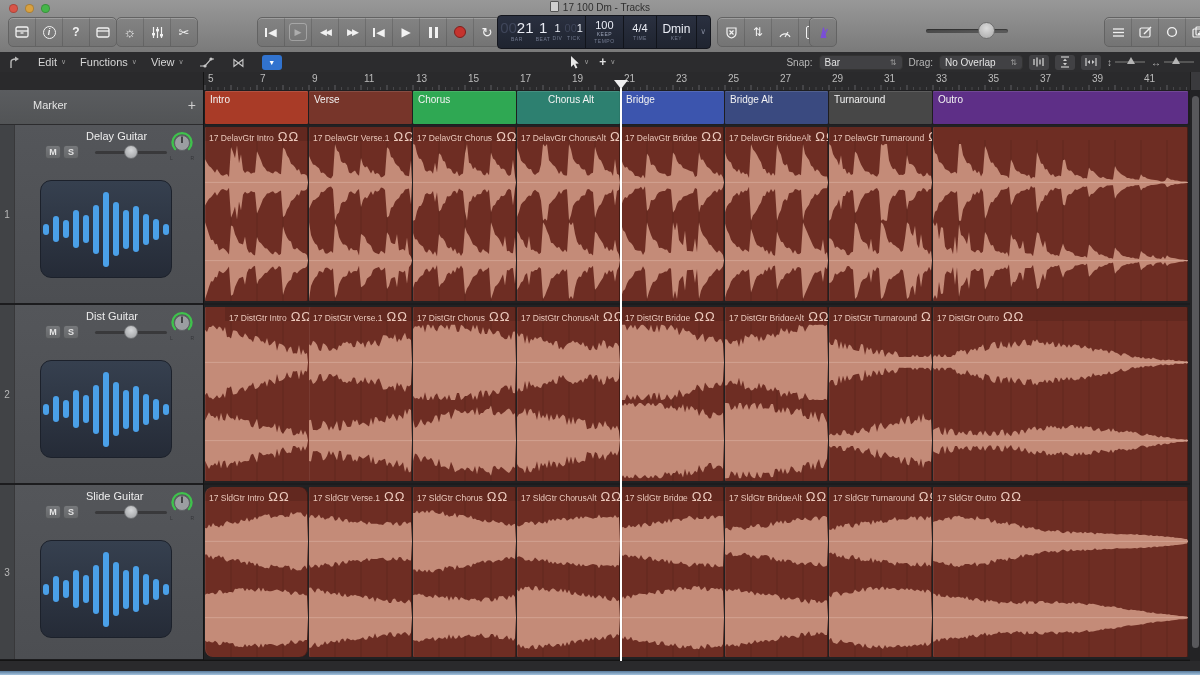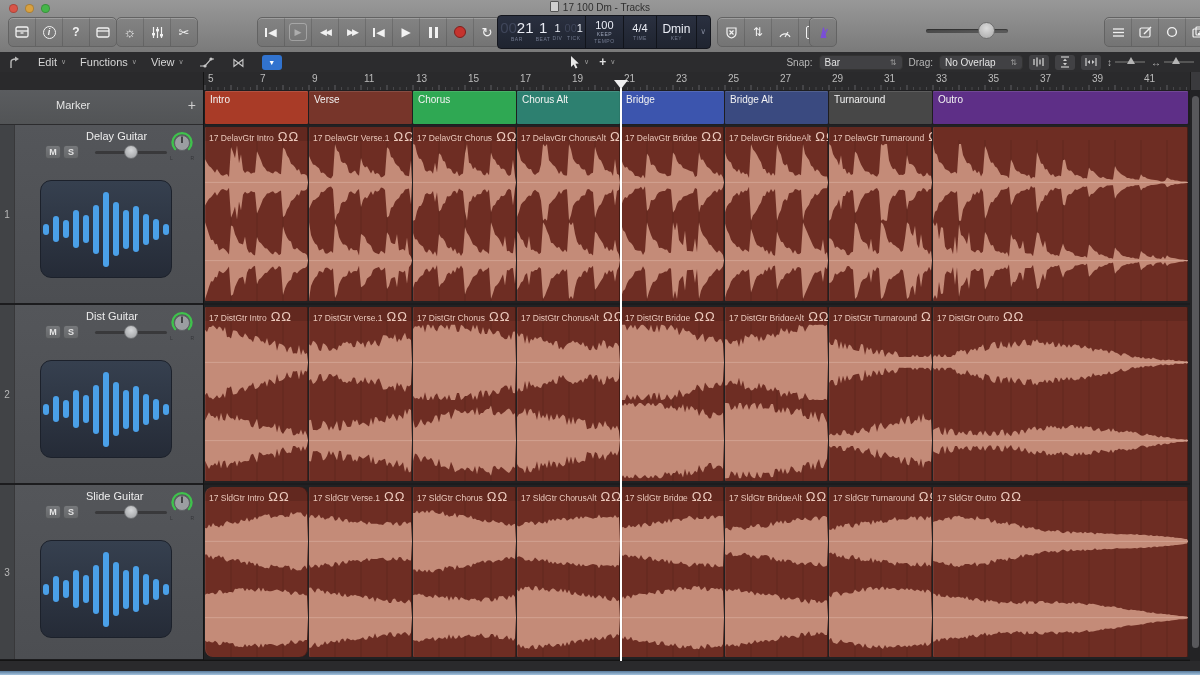--- a/index.html
+++ b/index.html
@@ -52,21 +52,21 @@
   .zslider{display:flex;align-items:center;gap:3px;color:#bdbdbd;font-size:10px;}
   .ztrack{position:relative;width:30px;height:2px;background:#555;}
   .zth{position:absolute;top:-4px;width:0;height:0;border-left:4px solid transparent;border-right:4px solid transparent;border-bottom:7px solid #b5b5b5;}
   
   .ruler{position:absolute;top:72px;left:0;right:10px;height:18px;background:#2a2a2c;border-bottom:1px solid #121212;overflow:hidden;}
   .ruler-num{position:absolute;top:1px;font-size:10px;color:#bcbcbc;}
   .ruler-corner{position:absolute;top:72px;right:0;width:10px;height:18px;background:#3a3a3d;border-left:1px solid #1c1c1c;box-sizing:border-box;}
   
   .markerrow{position:absolute;top:90px;left:0;right:0;height:35px;background:#1e1e20;}
   .marker-head{position:absolute;left:0;top:0;width:203px;height:35px;background:linear-gradient(#5a5c5f,#525456);border-bottom:1px solid #2c2c2e;box-sizing:border-box;color:#e4e4e4;font-size:11px;}
-  .marker-head .lbl{position:absolute;left:33px;top:9px;margin-left:23px;}
+  .marker-head .lbl{position:absolute;left:33px;top:9px;}
   .marker-add{position:absolute;right:7px;top:7px;font-size:14px;color:#d0d0d0;}
   .marker-lane{position:absolute;left:203px;right:10px;top:0;height:35px;}
   .marker{position:absolute;top:1px;height:33px;box-sizing:border-box;padding:3px 0 0 5px;font-size:10px;color:#f2f2f2;border-radius:1px;box-shadow:inset 0 1px 0 rgba(255,255,255,.12);white-space:nowrap;overflow:hidden;}
   
   .tracks{position:absolute;top:125px;left:0;right:0;height:536px;background:#232325;}
   .theader{position:absolute;left:0;width:203px;background:linear-gradient(#54565a,#4c4e52);border-bottom:2px solid #1c1c1e;box-sizing:border-box;}
   .tnum{position:absolute;left:0;top:0;bottom:0;width:14px;background:#414346;border-right:1px solid #38383a;color:#b8b8b8;font-size:10px;display:flex;align-items:center;justify-content:center;}
   .tname{position:absolute;left:46px;top:5px;font-size:11px;color:#ededed;margin-left:40px;}
   .ms{position:absolute;left:45px;top:20px;display:flex;gap:2px;}
   .msbtn{width:16px;height:14px;background:linear-gradient(#76787b,#656769);border-radius:3px;color:#e3e3e3;font-size:9px;font-weight:bold;display:flex;align-items:center;justify-content:center;border:1px solid #55575a;box-sizing:border-box;}
@@ -559,21 +559,21 @@
 
   <div class="markerrow">
     <div class="marker-head">
       <span class="lbl">Marker</span>
       <span class="marker-add">+</span>
     </div>
     <div class="marker-lane" id="markerLane">
         <div class="marker" style="left: 2px; width: 103px; background: rgb(169, 59, 39);">Intro</div>
         <div class="marker" style="left: 106px; width: 103px; background: rgb(119, 53, 42);">Verse</div>
         <div class="marker" style="left: 210px; width: 103px; background: rgb(47, 168, 83);">Chorus</div>
-        <div class="marker" style="left: 314px; width: 103px; background: rgb(45, 128, 112);">Chorus Alt</div>
+        <div class="marker" style="left: 314px; width: 103px; background: rgb(45, 128, 112); text-align: center;">Chorus Alt</div>
         <div class="marker" style="left: 418px; width: 103px; background: rgb(60, 85, 174);">Bridge</div>
         <div class="marker" style="left: 522px; width: 103px; background: rgb(58, 74, 128);">Bridge Alt</div>
         <div class="marker" style="left: 626px; width: 103px; background: rgb(71, 71, 71);">Turnaround</div>
         <div class="marker" style="left: 730px; width: 255px; background: rgb(94, 47, 135);">Outro</div>
       </div>
   </div>
 
   <div class="tracks" id="tracks">
       <div class="theader" style="top: 0px; height: 180px;">
         <div class="tnum">1</div>
@@ -750,21 +750,21 @@
           <span class="wbar" style="height:75px"></span>
           <span class="wbar" style="height:54px"></span>
           <span class="wbar" style="height:39px"></span>
           <span class="wbar" style="height:46px"></span>
           <span class="wbar" style="height:31px"></span>
           <span class="wbar" style="height:21px"></span>
           <span class="wbar" style="height:11px"></span>
         </div>
       </div>
       <div class="lane" style="top: 180px; height: 180px;">
-        <div class="region" style="left: 2px; width: 103px; background: rgb(110, 45, 35);">
+        <div class="region" style="left: 2px; width: 88px; background: rgb(110, 45, 35); padding-left: 20px;">
           <div class="rhead">17 DistGtr Intro<span class="rbadge">ΩΩ</span></div>
           <div class="rwave">
             <svg width="103" height="163" style="display:block">
               <line x1="26" y1="0" x2="26" y2="163" stroke="rgba(0,0,0,0.12)"></line>
               <line x1="52" y1="0" x2="52" y2="163" stroke="rgba(0,0,0,0.12)"></line>
               <line x1="78" y1="0" x2="78" y2="163" stroke="rgba(0,0,0,0.12)"></line>
               <path d="M0,42.4 L0,9.7 L2,12.1 L4,7.1 L6,7.0 L8,5.2 L10,7.3 L12,9.5 L14,6.4 L16,7.7 L18,11.5 L20,6.9 L22,17.2 L24,16.8 L26,18.4 L28,10.4 L30,10.4 L32,11.2 L34,14.7 L36,16.8 L38,17.5 L40,13.2 L42,15.7 L44,19.1 L46,19.4 L48,22.2 L50,15.9 L52,16.2 L54,17.9 L56,21.6 L58,21.3 L60,23.7 L62,18.0 L64,25.4 L66,24.5 L68,22.2 L70,20.5 L72,30.8 L74,23.4 L76,24.0 L78,24.9 L80,27.1 L82,32.5 L84,27.9 L86,26.6 L88,33.5 L90,33.3 L92,33.6 L94,25.1 L96,35.2 L98,29.2 L100,34.0 L102,33.0 L103,42.4 L102,51.8 L100,50.8 L98,55.5 L96,49.5 L94,59.6 L92,51.1 L90,51.4 L88,51.3 L86,58.1 L84,56.9 L82,52.2 L80,57.7 L78,59.8 L76,60.7 L74,61.3 L72,54.0 L70,64.3 L68,62.6 L66,60.3 L64,59.3 L62,66.8 L60,61.1 L58,63.5 L56,63.2 L54,66.8 L52,68.6 L50,68.9 L48,62.6 L46,65.4 L44,65.7 L42,69.1 L40,71.6 L38,67.2 L36,67.9 L34,70.0 L32,73.6 L30,74.3 L28,74.4 L26,66.3 L24,67.9 L22,67.6 L20,77.9 L18,73.3 L16,77.0 L14,78.3 L12,75.2 L10,77.4 L8,79.5 L6,77.8 L4,77.6 L2,72.7 L0,75.0 Z" fill="#c48b78"></path>
               <line x1="0" y1="42.38" x2="103" y2="42.38" stroke="rgba(255,235,225,0.35)" stroke-width="0.7"></line>
               <path d="M0,120.6 L0,100.4 L2,96.3 L4,92.2 L6,96.1 L8,95.9 L10,98.3 L12,95.5 L14,101.4 L16,92.8 L18,99.8 L20,100.8 L22,92.9 L24,96.5 L26,98.5 L28,98.2 L30,100.6 L32,94.8 L34,100.8 L36,98.5 L38,99.7 L40,100.2 L42,100.0 L44,100.5 L46,106.5 L48,107.4 L50,103.1 L52,98.8 L54,109.0 L56,108.3 L58,106.1 L60,106.4 L62,107.1 L64,106.7 L66,108.0 L68,107.0 L70,103.3 L72,112.5 L74,105.1 L76,111.4 L78,114.0 L80,110.8 L82,108.0 L84,108.9 L86,108.1 L88,115.3 L90,115.3 L92,113.3 L94,114.2 L96,109.6 L98,115.3 L100,110.6 L102,115.3 L103,120.6 L102,126.0 L100,130.6 L98,126.0 L96,131.6 L94,127.0 L92,128.0 L90,126.0 L88,126.0 L86,133.1 L84,132.4 L82,133.3 L80,130.5 L78,127.2 L76,129.8 L74,136.2 L72,128.7 L70,137.9 L68,134.2 L66,133.2 L64,134.6 L62,134.1 L60,134.9 L58,135.2 L56,132.9 L54,132.3 L52,142.4 L50,138.2 L48,133.8 L46,134.8 L44,140.7 L42,141.2 L40,141.0 L38,141.5 L36,142.7 L34,140.4 L32,146.5 L30,140.7 L28,143.0 L26,142.7 L24,144.8 L22,148.3 L20,140.4 L18,141.5 L16,148.4 L14,139.9 L12,145.7 L10,143.0 L8,145.4 L6,145.1 L4,149.1 L2,144.9 L0,140.8 Z" fill="#c48b78"></path>
               <line x1="0" y1="120.62" x2="103" y2="120.62" stroke="rgba(255,235,225,0.35)" stroke-width="0.7"></line>

